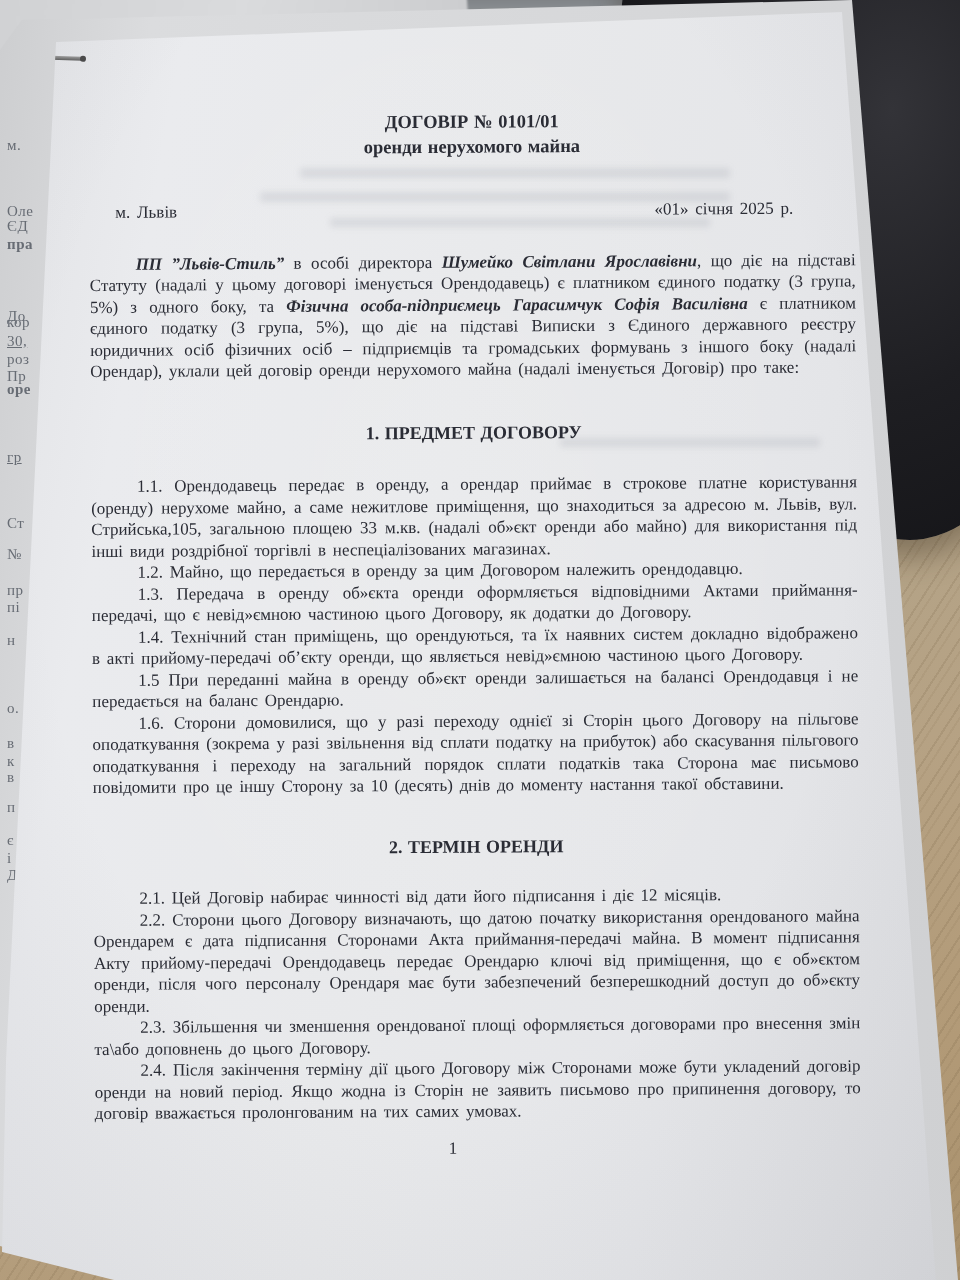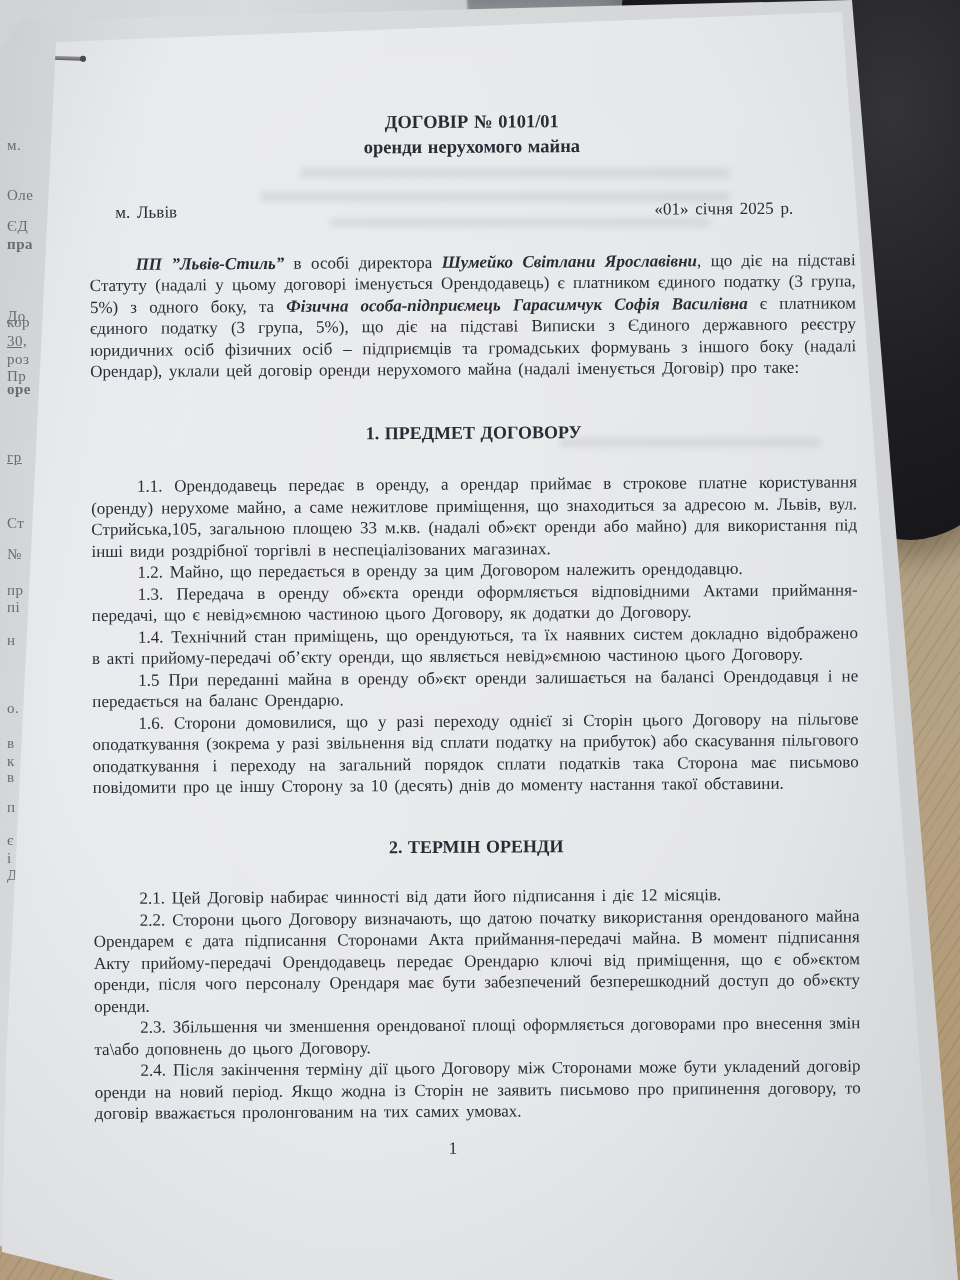--- a/index.html
+++ b/index.html
@@ -106,21 +106,21 @@
 
   <div class="wood"></div>
   <div class="blur-strip"></div>
   <div class="dark-object"></div>
   <div class="back-sheet"></div>
 
   <div class="under-sheet">
     <div>
 
     <span class="frag" style="top: 138px;">м. </span>
-        <span class="frag" style="top: 188px; text-align: center;">Оле</span>
+        <span class="frag" style="top: 204px; text-align: center;">Оле</span>
         <span class="frag" style="top: 219px;">ЄД</span>
         <span class="frag" style="top: 237px; font-weight: bold;">пра</span>
         <span class="frag" style="top: 262px; margin-top: 47px;">До</span>
         <span class="frag" style="top: 315px;">кор</span>
         <span class="frag" style="top: 334px; text-decoration: underline;">30,</span>
         <span class="frag" style="top: 352px;">роз</span>
         <span class="frag" style="top: 369px;">Пр</span>
         <span class="frag" style="top: 382px; font-weight: bold;">оре</span>
         <span class="frag" style="top: 450px; text-decoration: underline;">гр</span>
         <span class="frag" style="top: 516px;">Ст</span>

